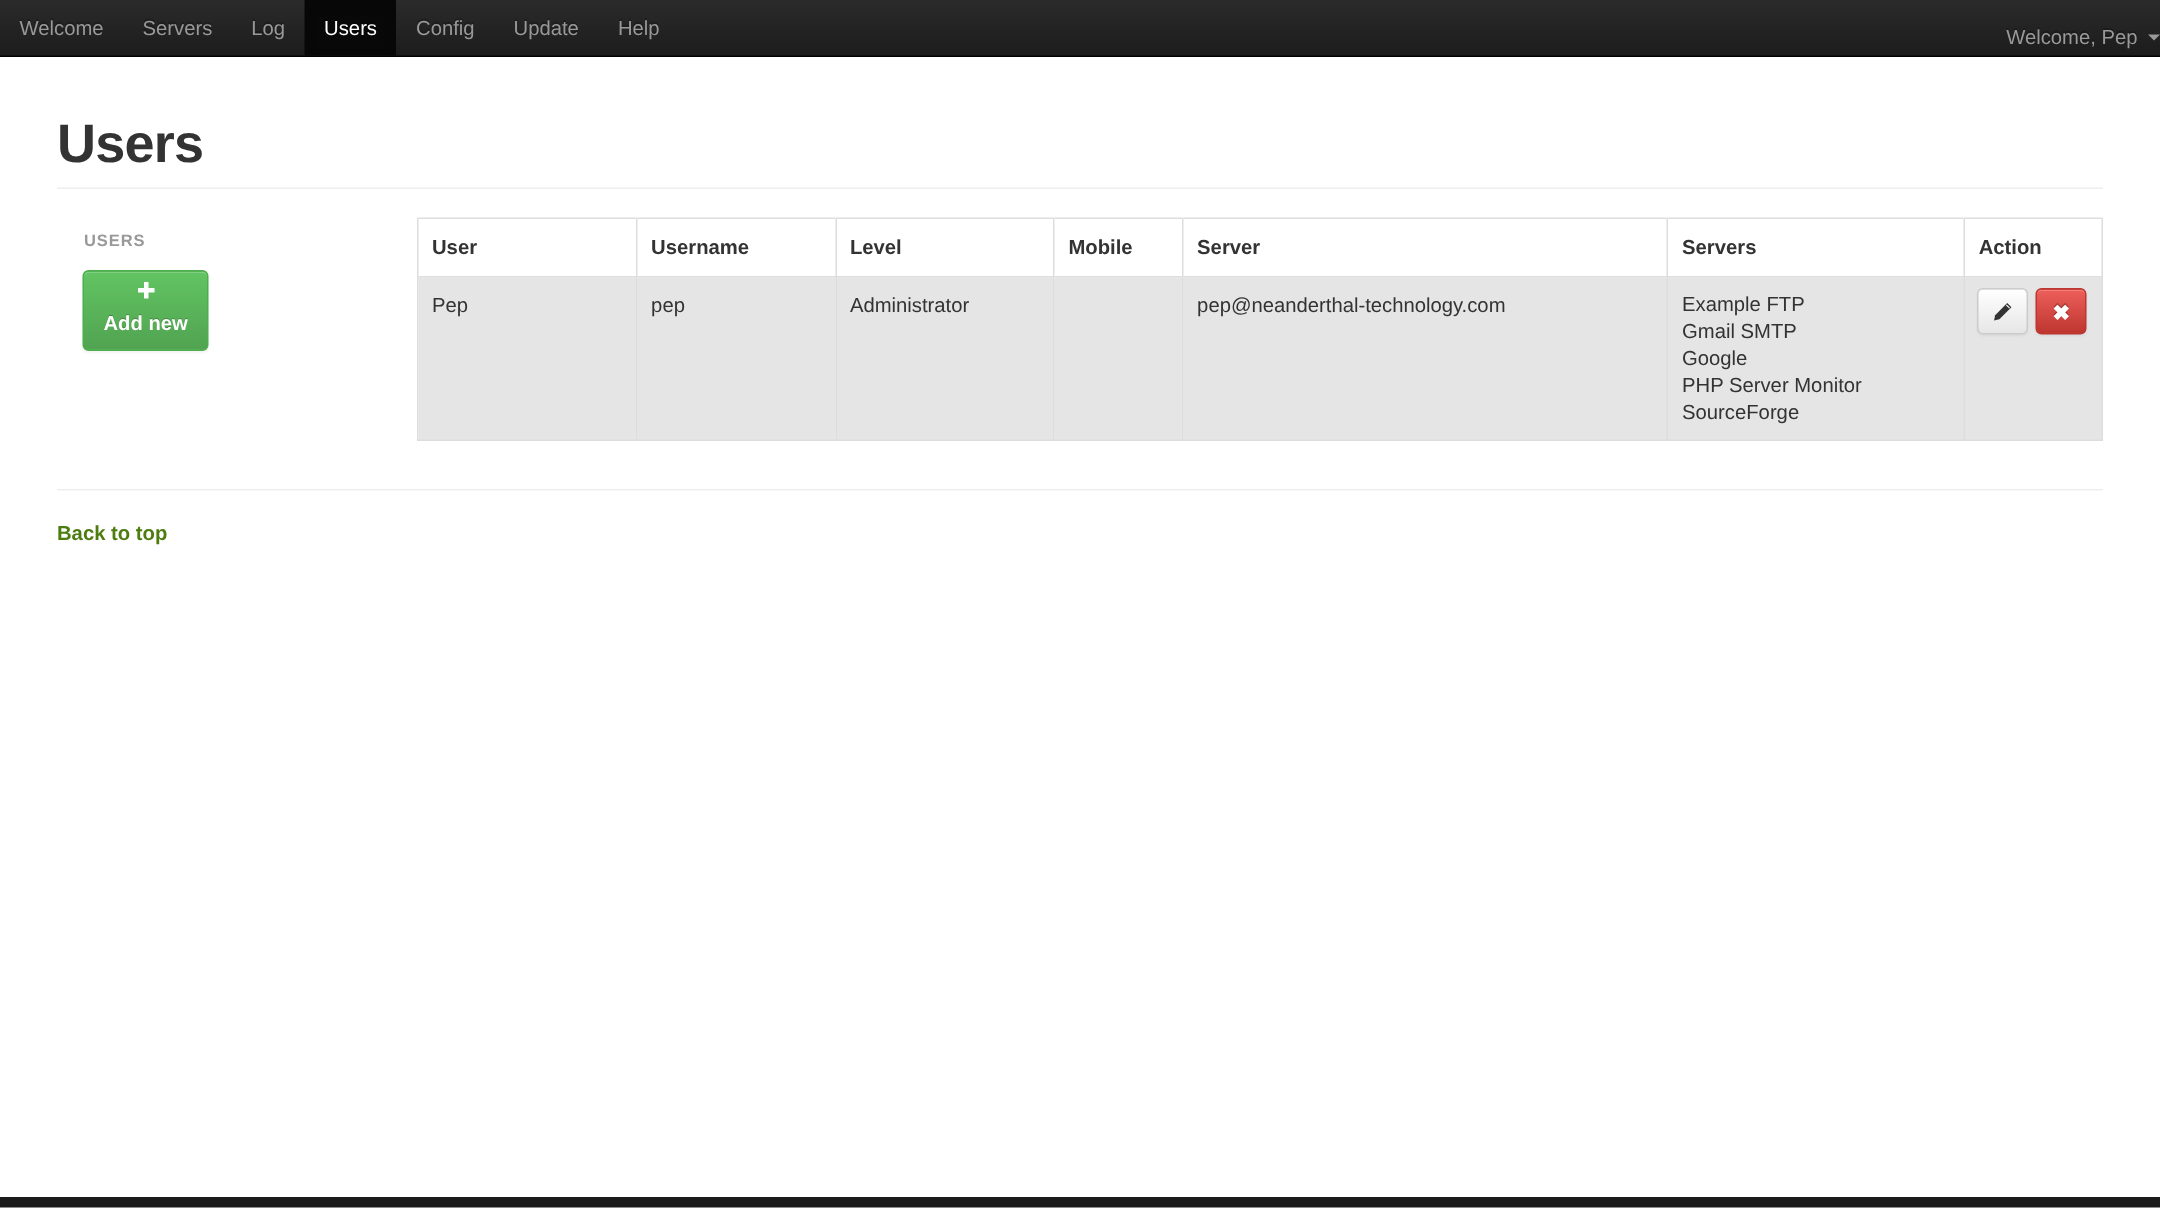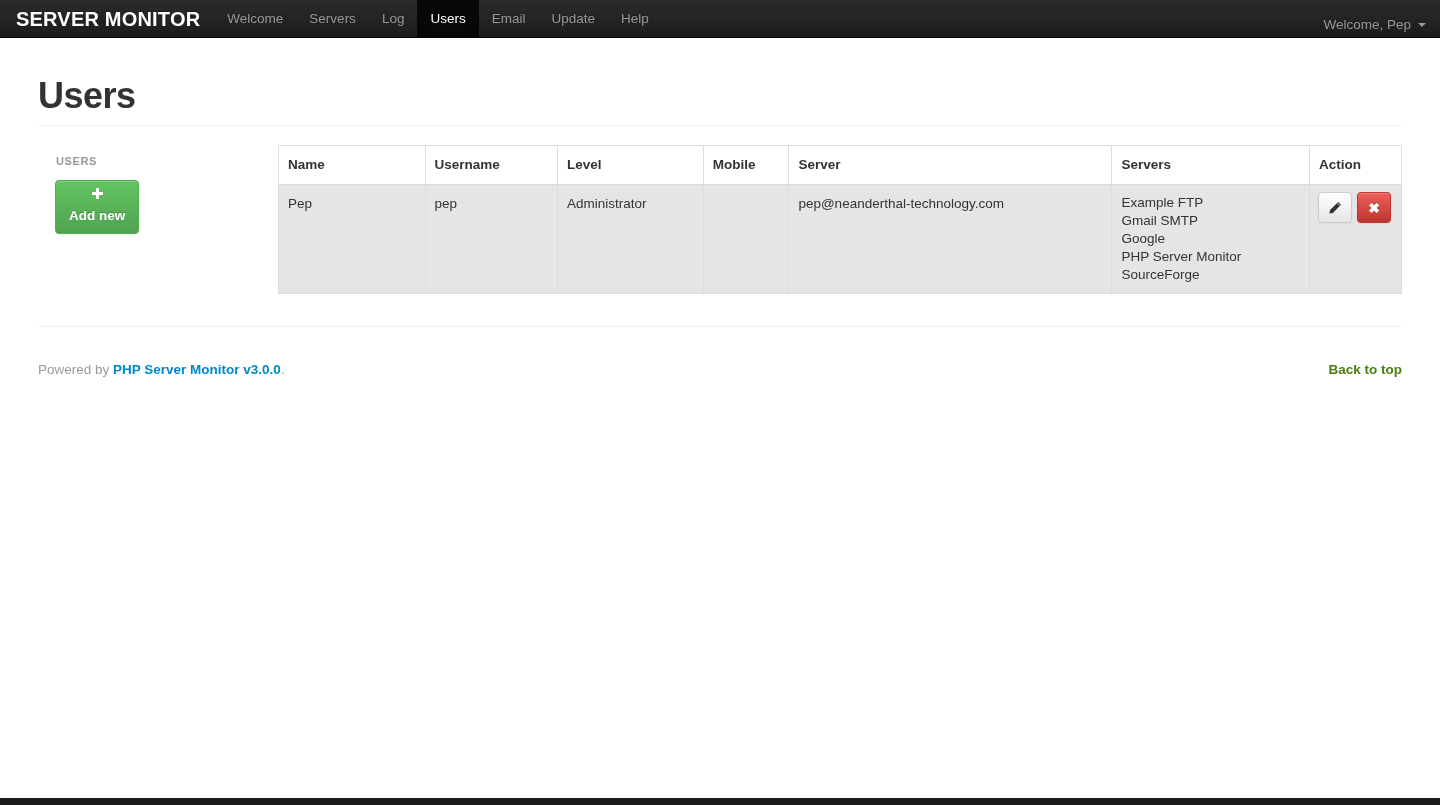--- a/index.html
+++ b/index.html
@@ -54,21 +54,20 @@
   }
   .nav-links a.active {
     color: #ffffff;
     background: #080808;
     box-shadow: inset 0 3px 8px rgba(0,0,0,.125);
   }
   .navbar-right {
     margin-left: auto;
     display: flex;
     align-items: center;
-    padding-right: 14px;
     margin-top: 12px;
   }
   .navbar-right a {
     display: flex;
     align-items: center;
     gap: 7px;
     color: #999999;
     font-size: 13.5px;
     text-decoration: none;
     text-shadow: 0 -1px 0 rgba(0,0,0,.25);
@@ -250,37 +249,36 @@
     position: absolute;
     left: 0; right: 0; bottom: 0;
     height: 7px;
     background: #1b1b1b;
   }
 </style>
 </head>
 <body>
 
 <div class="navbar">
-  <a class="brand" href="#">SERVER MONITOR</a>
 
   <ul class="nav-links">
     <li>
         <a href="#">Welcome</a>
       </li>
     <li>
         <a href="#">Servers</a>
       </li>
     <li>
         <a href="#">Log</a>
       </li>
     <li>
         <a href="#" class="active">Users</a>
       </li>
     <li>
-        <a href="#">Email</a>
+        <a href="#">Config</a>
       </li>
     <li>
         <a href="#">Update</a>
       </li>
     <li>
         <a href="#">Help</a>
       </li>
   </ul>
 
   <div class="navbar-right">
@@ -304,21 +302,21 @@
       <a class="btn-add" href="#">
         <span class="plus-icon"></span>
         <span>Add new</span>
       </a>
     </div>
 
     <div class="col-main">
       <table class="users-table">
         <thead>
           <tr>
-            <th class="col-name">Name</th>
+            <th class="col-name">User</th>
             <th class="col-username">Username</th>
             <th class="col-level">Level</th>
             <th class="col-mobile">Mobile</th>
             <th class="col-email">Server</th>
             <th class="col-servers">Servers</th>
             <th class="col-action">Action</th>
           </tr>
         </thead>
         <tbody>
 
@@ -348,19 +346,18 @@
               </div>
             </td>
           </tr>
 
         </tbody>
       </table>
     </div>
   </div>
 
   <footer class="page-footer">
-    <p class="powered"><span>Powered by </span><a href="#">PHP Server Monitor v3.0.0</a><span>.</span></p>
     <a class="back-to-top" href="#">Back to top</a>
   </footer>
 
 </div>
 
 <div class="bottom-strip"></div>
 
 </body></html>

